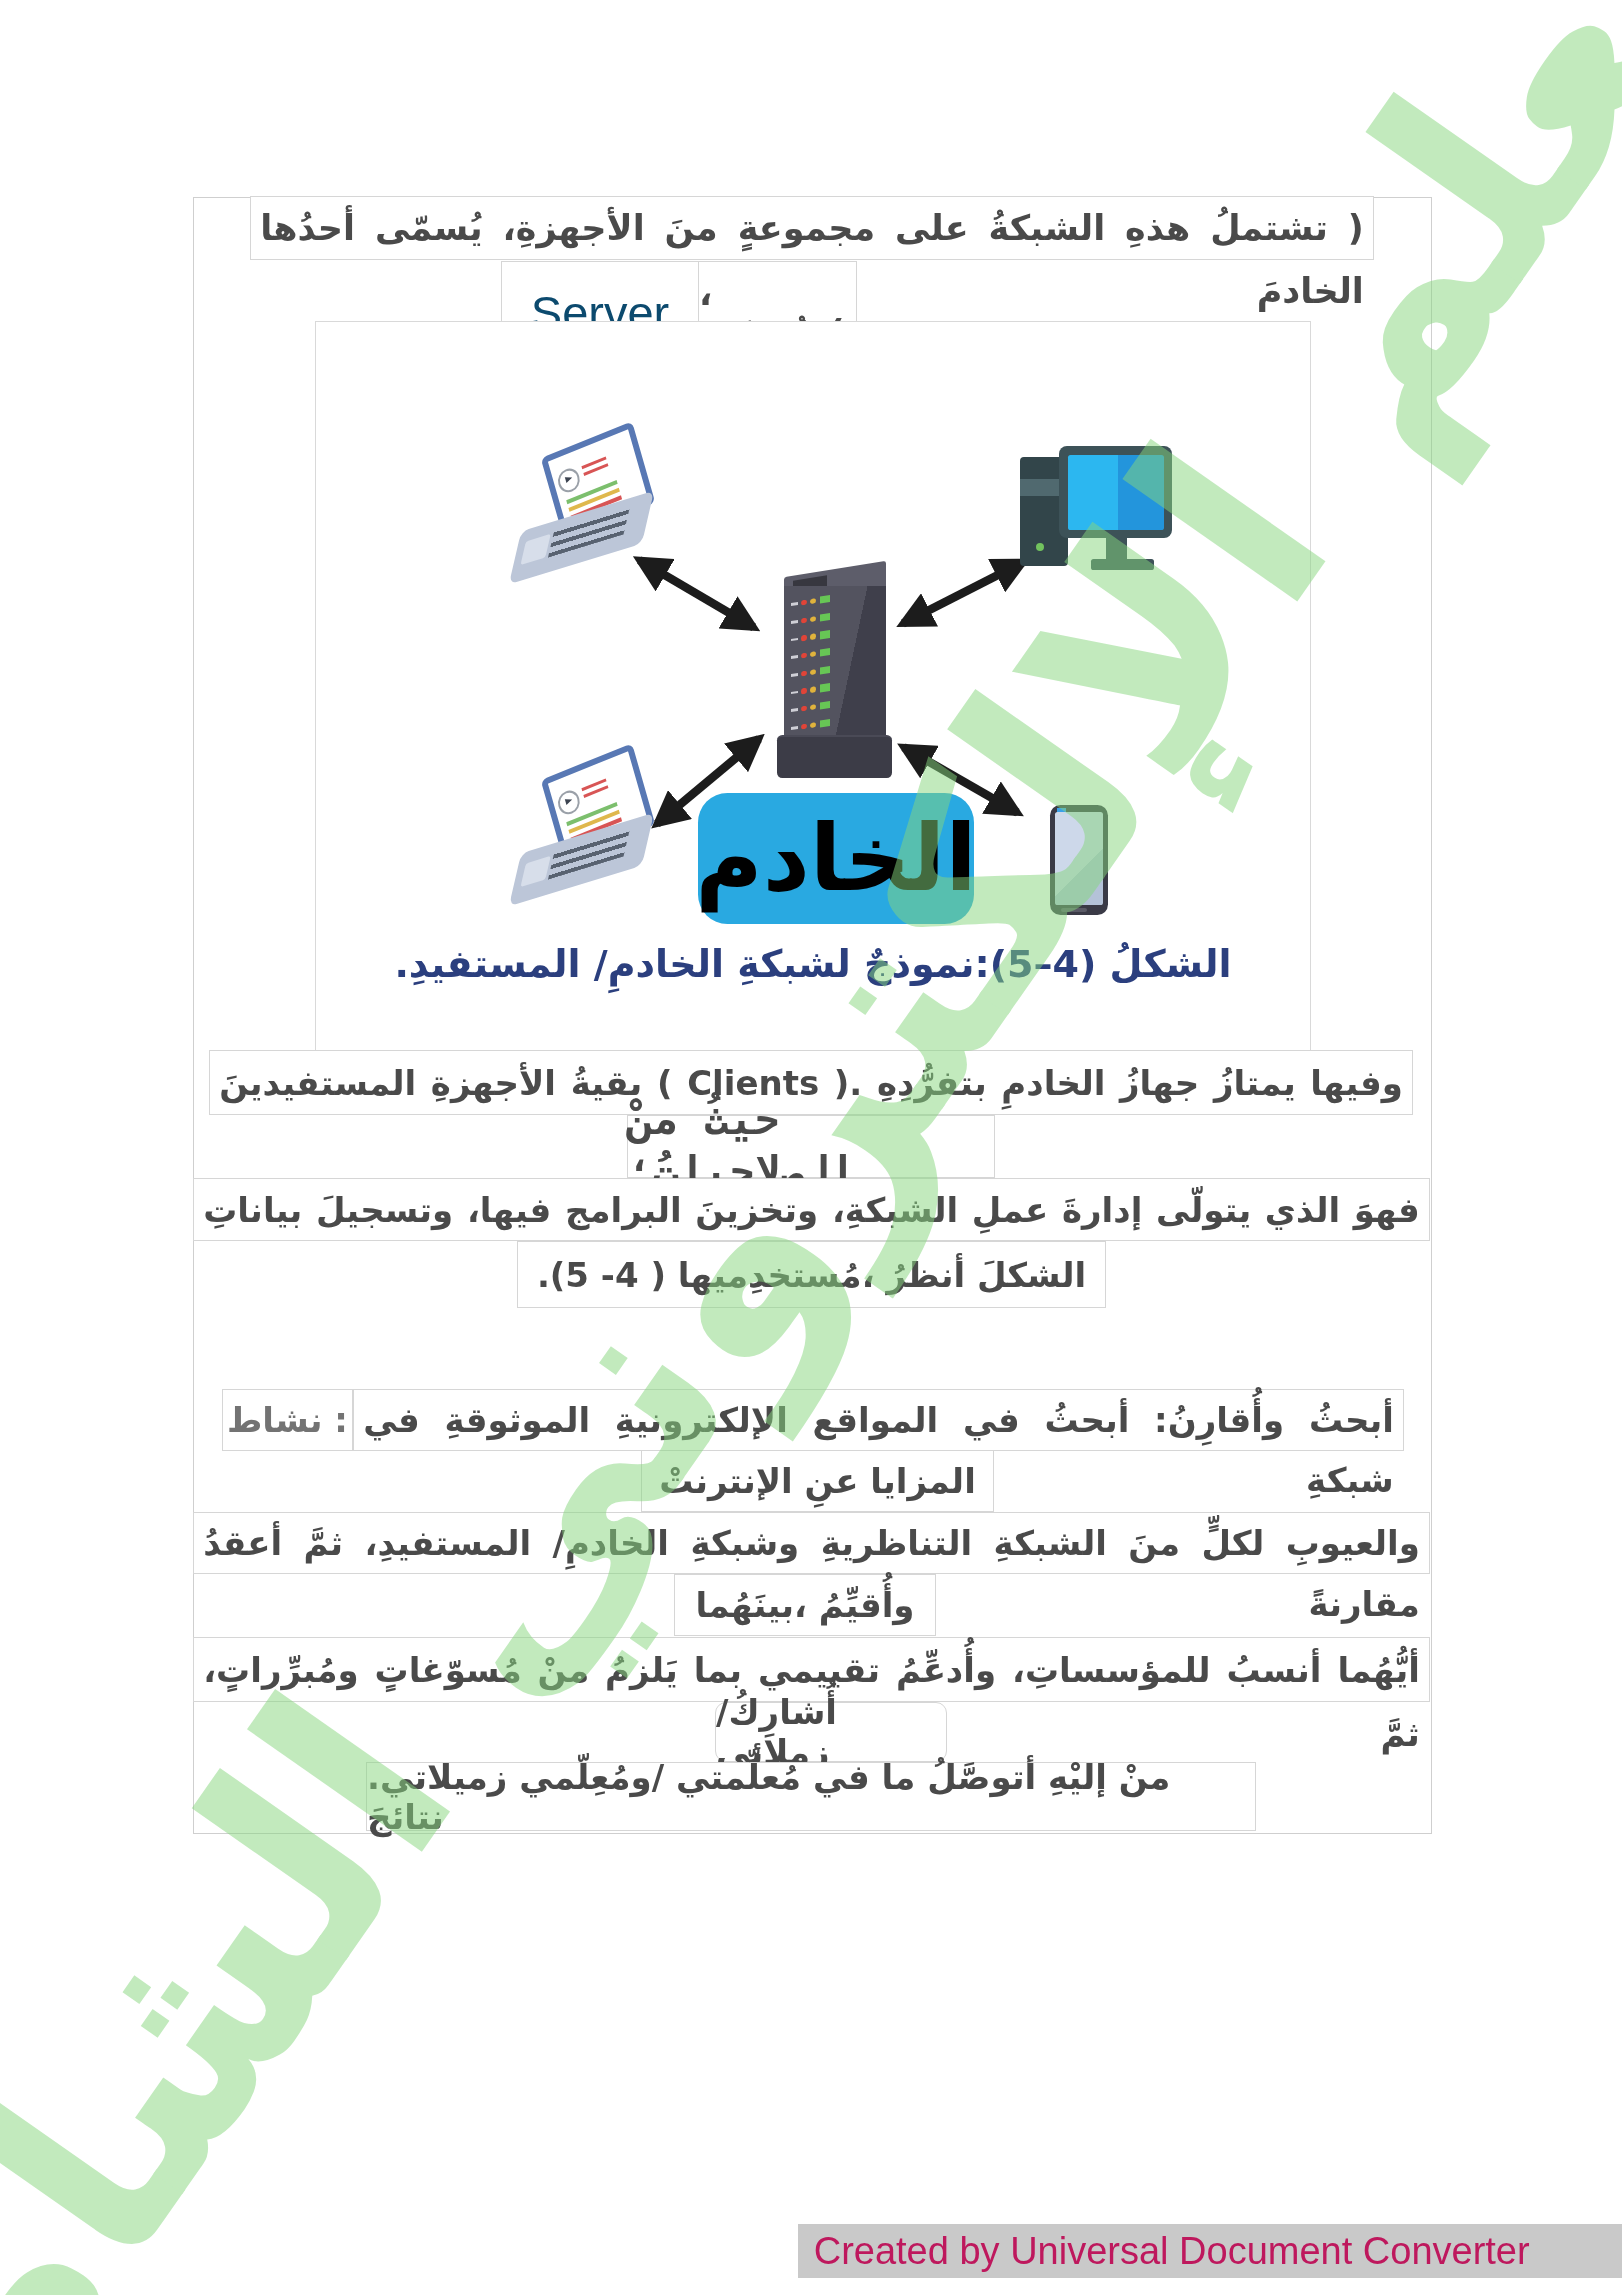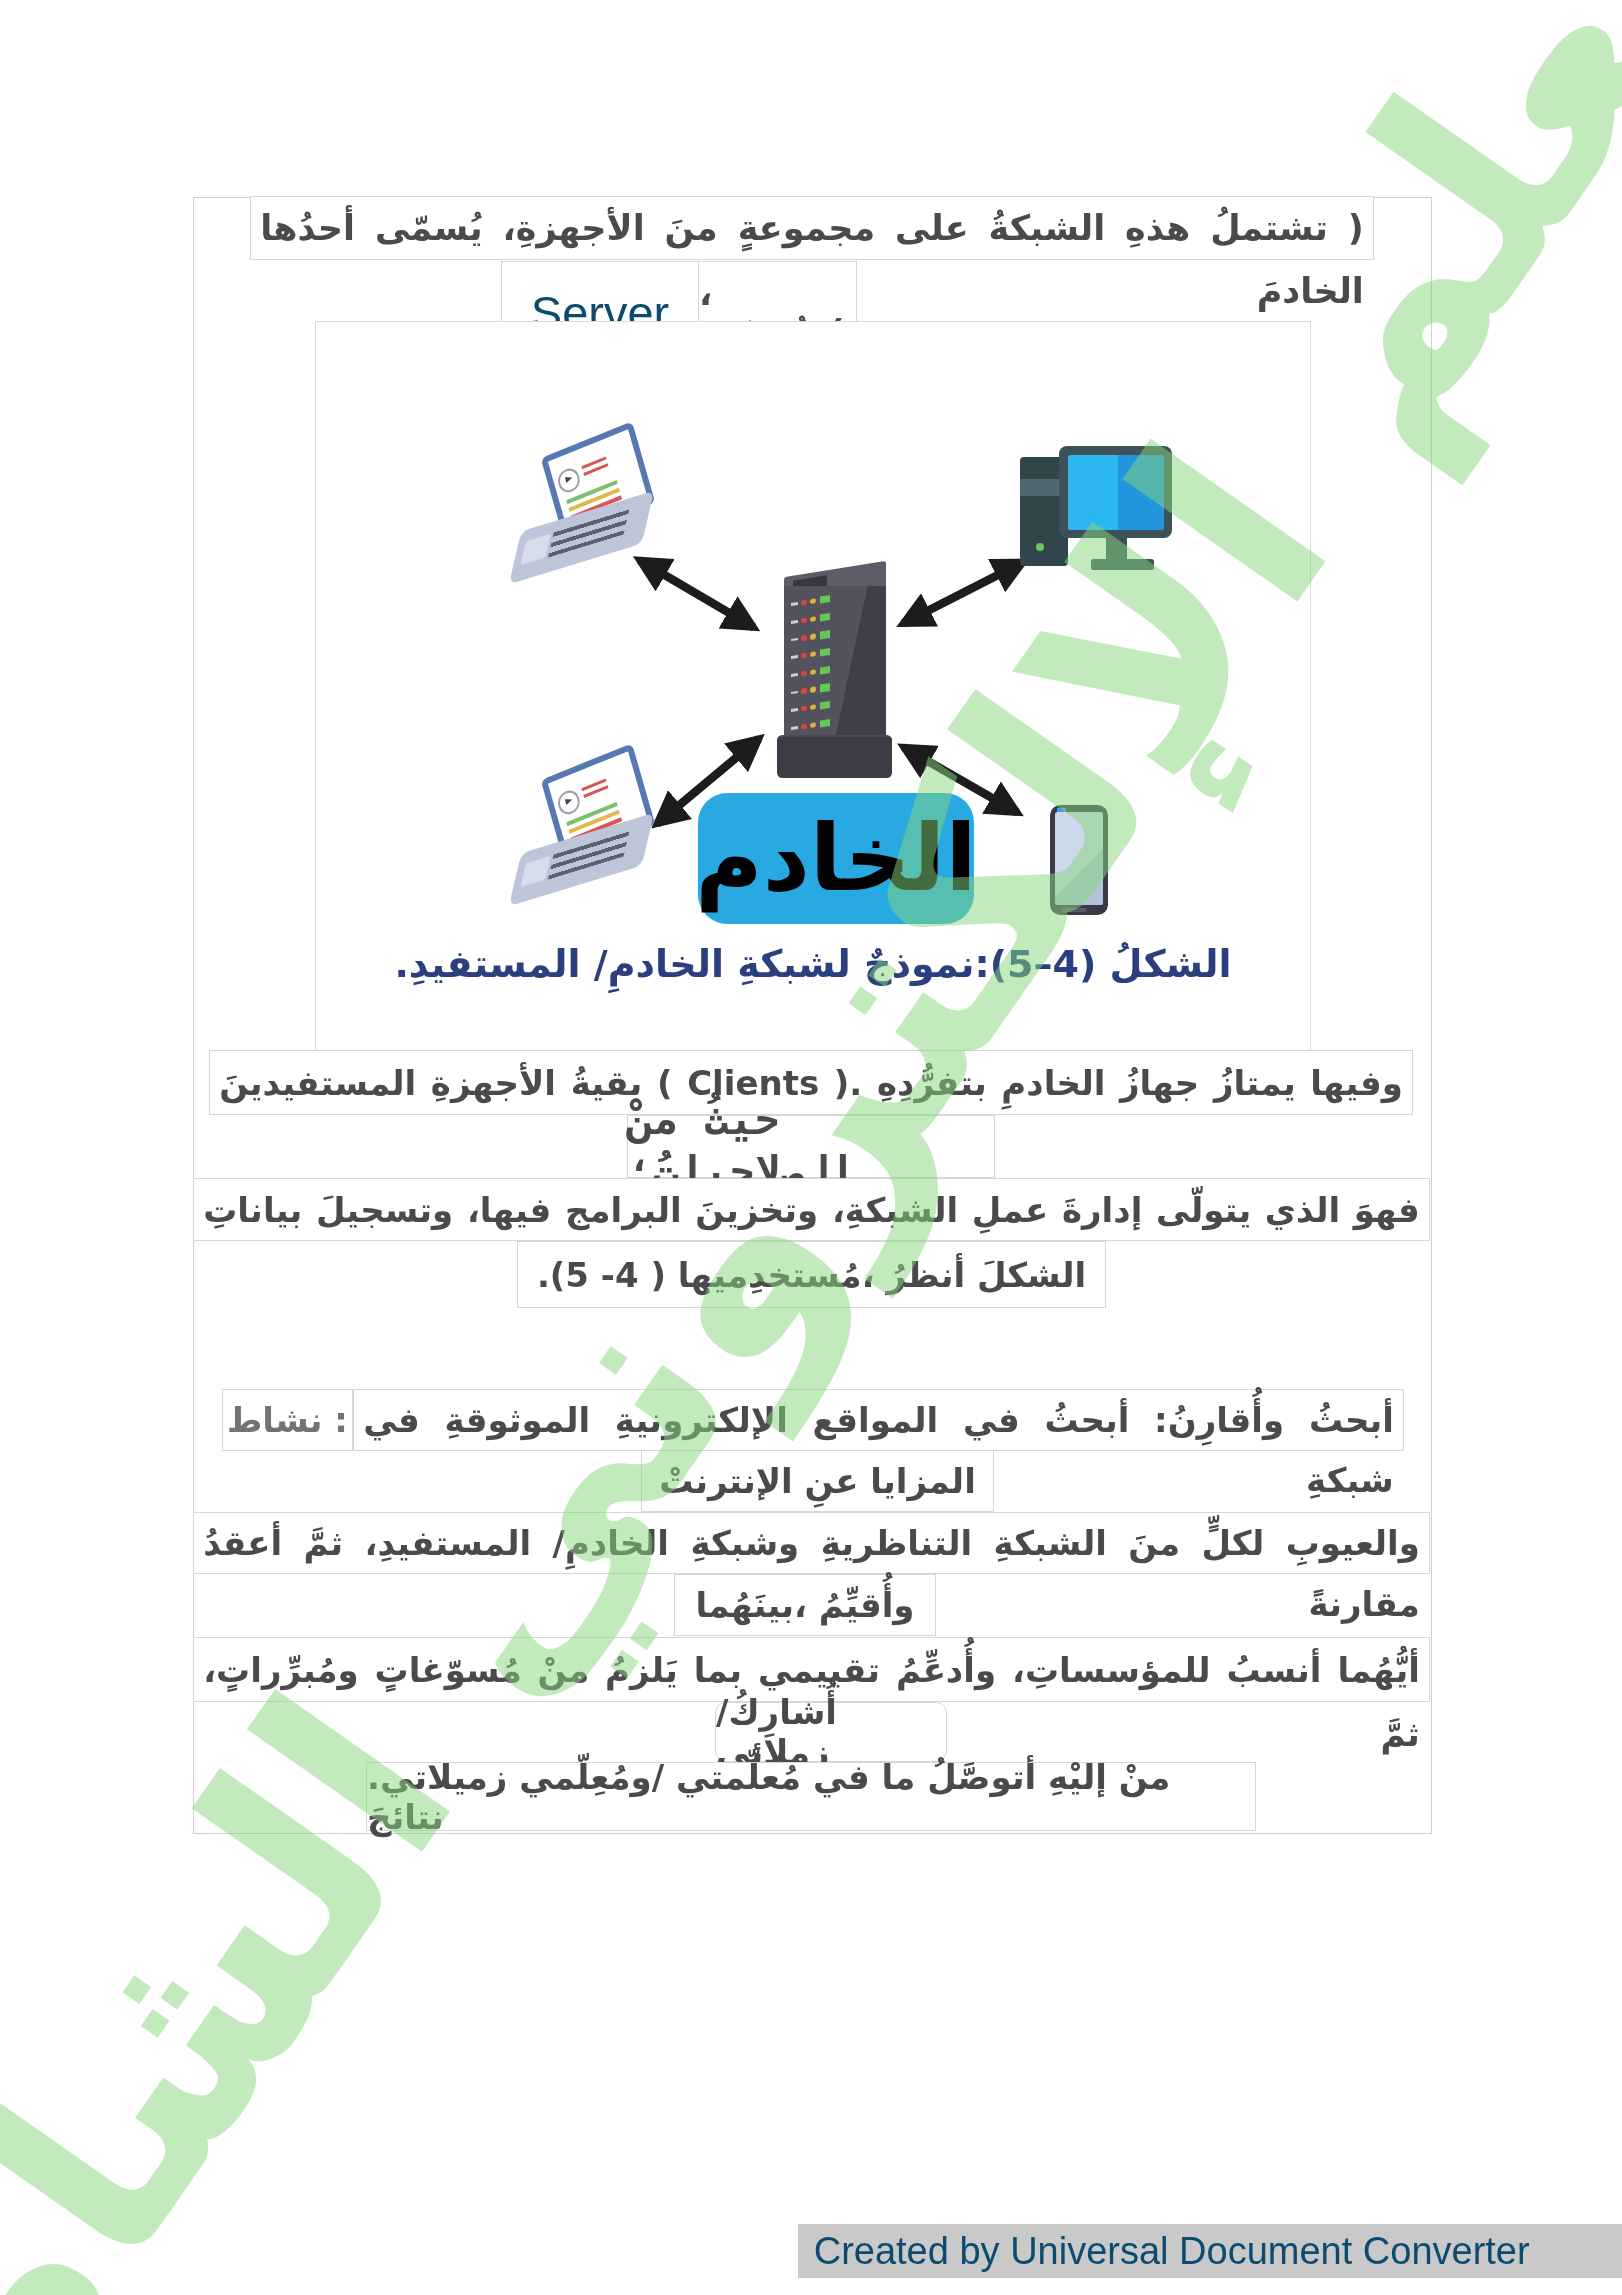--- a/index.html
+++ b/index.html
@@ -71,21 +71,21 @@
              color:#000000;font-size:92px;font-weight:700;letter-spacing:3.9px;}
   .fig-caption{position:absolute;left:0;top:620px;width:100%;text-align:center;z-index:2;
                font-size:38px;font-weight:700;color:#2b3f7e;direction:rtl;}
   
   .watermark{position:absolute;left:811px;top:1126px;transform:translate(-50%,-50%) rotate(-55deg);
              font-size:281px;font-weight:700;color:#86d67e;opacity:.5;white-space:nowrap;
              z-index:30;pointer-events:none;direction:rtl;}
   
   .footer{position:absolute;left:798px;top:2224px;width:825px;height:54px;background:#c9c9c9;
           display:flex;align-items:center;z-index:40;padding-left:15.7px;box-sizing:border-box;
-          font-family:"Liberation Sans",sans-serif;font-size:38px;color:#0c4a6e;font-weight:400;}
+          font-family:"Liberation Sans",sans-serif;font-size:38px;color:#be185d;font-weight:400;}
   .red{color:#737373;}
   .latin{font-family:"Liberation Sans",sans-serif;font-weight:400;color:#0c4a6e;}
 </style>
 </head>
 <body>
 
 <div id="page">
 
   <div class="outer"></div>
 

